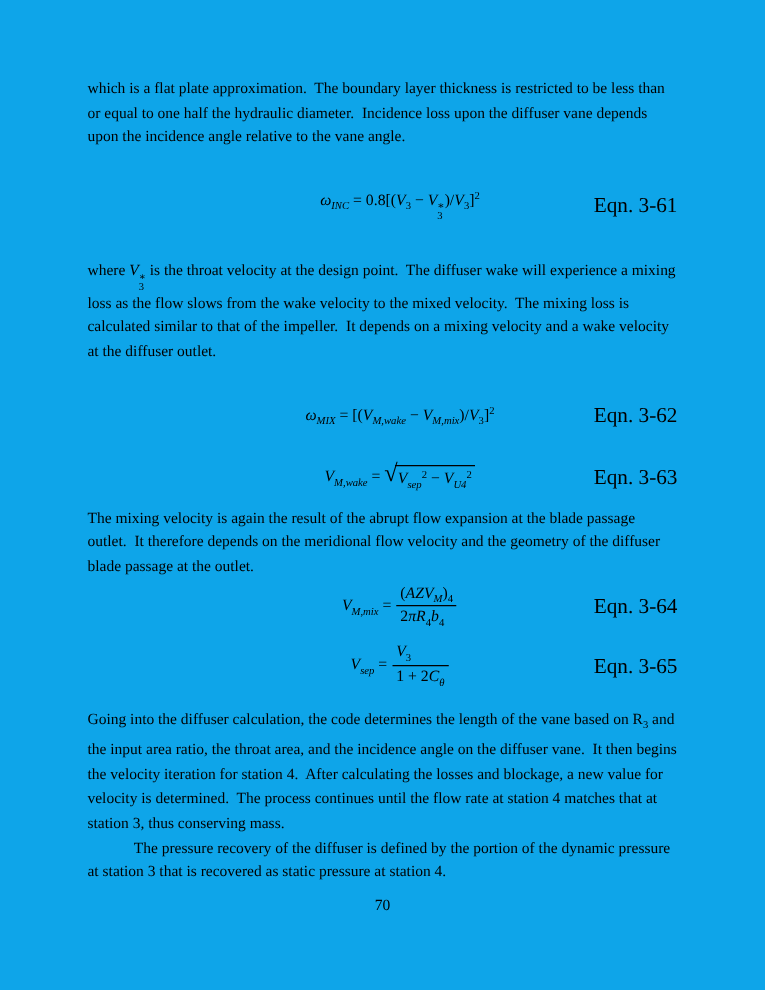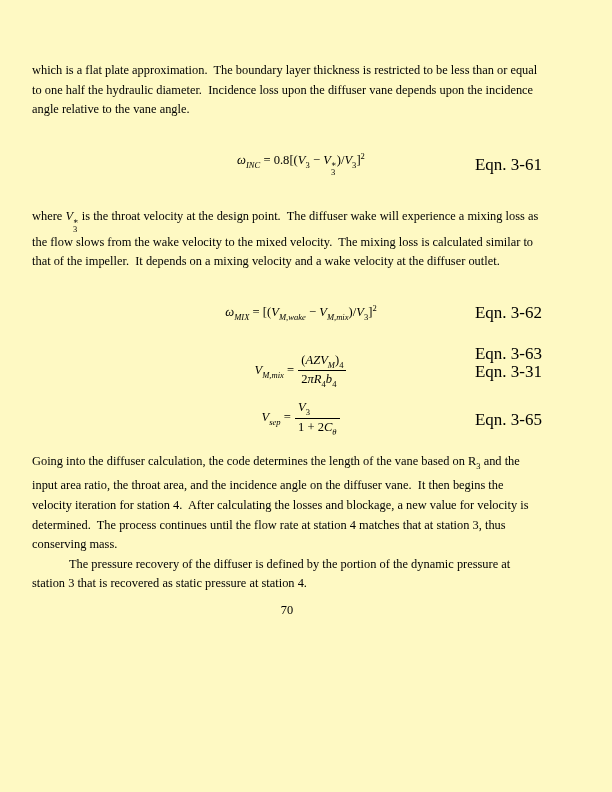--- a/index.html
+++ b/index.html
@@ -1,18 +1,18 @@
 <!DOCTYPE html>
 <html><head>
 <meta charset="utf-8">
 <style>
   html,body{margin:0;padding:0;background:#ffffff;}
   .page{
-    width:612px;height:792px;background:#fef9c3;position:relative;
-    box-sizing:border-box;padding:61px 70px 0 32px;
+    width:612px;height:792px;background:#0ea5e9;position:relative;
+    box-sizing:border-box;padding:61px 70px 0 70px;
     font-family:"Liberation Serif","DejaVu Serif",serif;
     font-size:12.4px;line-height:19.6px;color:#000;
   }
   p.para{margin:0;white-space:pre-wrap;text-align:left;}
   p.indent{text-indent:37px;}
   .eq-row{position:relative;text-align:center;padding-left:28px;line-height:normal;font-size:12.6px;}
   .eq-row.m-std{margin:31px 0;}
   .eq-row.m-rad{margin:13px 0 12px 0;}
   .eq-row.m-frac1{margin:3px 0 11px 0;}
   .eq-row.m-frac2{margin:11px 0 15px 0;}
@@ -54,27 +54,32 @@
 
   <p class="para"><span class="tk-r">where </span><span class="tk-i">V</span><span class="tk-ss"><span class="tk-ss-sup">∗</span><span class="tk-ss-sub">3</span></span><span class="tk-r"> is the throat velocity at the design point.  The diffuser wake will experience a mixing loss as the flow slows from the wake velocity to the mixed velocity.  The mixing loss is calculated similar to that of the impeller.  It depends on a mixing velocity and a wake velocity at the diffuser outlet.</span></p>
 
   <div class="eq-row m-std">
     <span class="eq"><span class="tk-i">ω</span><span class="tk-sub tk-i">MIX</span><span class="tk-r"> = [(</span><span class="tk-i">V</span><span class="tk-sub tk-i">M,wake</span><span class="tk-r"> − </span><span class="tk-i">V</span><span class="tk-sub tk-i">M,mix</span><span class="tk-r">)/</span><span class="tk-i">V</span><span class="tk-sub">3</span><span class="tk-r">]</span><span class="tk-sup">2</span></span>
     <span class="eq-label">Eqn. 3-62</span>
   </div>
 
 
   <div class="eq-row m-rad">
+    <span class="eq"><span class="tk-i">V</span><span class="tk-sub tk-i">M,wake</span><span class="tk-r"> = </span><span class="tk-sqrt">
+          <span class="tk-sqrt-sym">√</span>
+          <span class="tk-sqrt-body"><span class="tk-i">V</span><span class="tk-sub tk-i">sep</span><span class="tk-sup">2</span><span class="tk-r"> − </span><span class="tk-i">V</span><span class="tk-sub tk-i">U4</span><span class="tk-sup">2</span></span>
+        </span></span>
     <span class="eq-label">Eqn. 3-63</span>
   </div>
 
+  <p class="para">The mixing velocity is again the result of the abrupt flow expansion at the blade passage outlet.  It therefore depends on the meridional flow velocity and the geometry of the diffuser blade passage at the outlet.</p>
 
   <div class="eq-row m-frac1">
     <span class="eq"><span class="tk-i">V</span><span class="tk-sub tk-i">M,mix</span><span class="tk-r"> = </span><span class="tk-frac"><span class="tk-num"><span class="tk-r">(</span><span class="tk-i">AZV</span><span class="tk-sub tk-i">M</span><span class="tk-r">)</span><span class="tk-sub">4</span></span><span class="tk-den"><span class="tk-r">2</span><span class="tk-i">π</span><span class="tk-i">R</span><span class="tk-sub">4</span><span class="tk-i">b</span><span class="tk-sub">4</span></span></span></span>
-    <span class="eq-label">Eqn. 3-31</span>
+    <span class="eq-label">Eqn. 3-64</span>
   </div>
 
 
   <div class="eq-row m-frac2">
     <span class="eq"><span class="tk-i">V</span><span class="tk-sub tk-i">sep</span><span class="tk-r"> = </span><span class="tk-frac"><span class="tk-num"><span class="tk-i">V</span><span class="tk-sub">3</span></span><span class="tk-den"><span class="tk-r">1 + 2</span><span class="tk-i">C</span><span class="tk-sub tk-i">θ</span></span></span></span>
     <span class="eq-label">Eqn. 3-65</span>
   </div>
 
   <p class="para"><span class="tk-r">Going into the diffuser calculation, the code determines the length of the vane based on R</span><span class="tk-sub">3</span><span class="tk-r"> and the input area ratio, the throat area, and the incidence angle on the diffuser vane.  It then begins the velocity iteration for station 4.  After calculating the losses and blockage, a new value for velocity is determined.  The process continues until the flow rate at station 4 matches that at station 3, thus conserving mass.</span></p>
 

